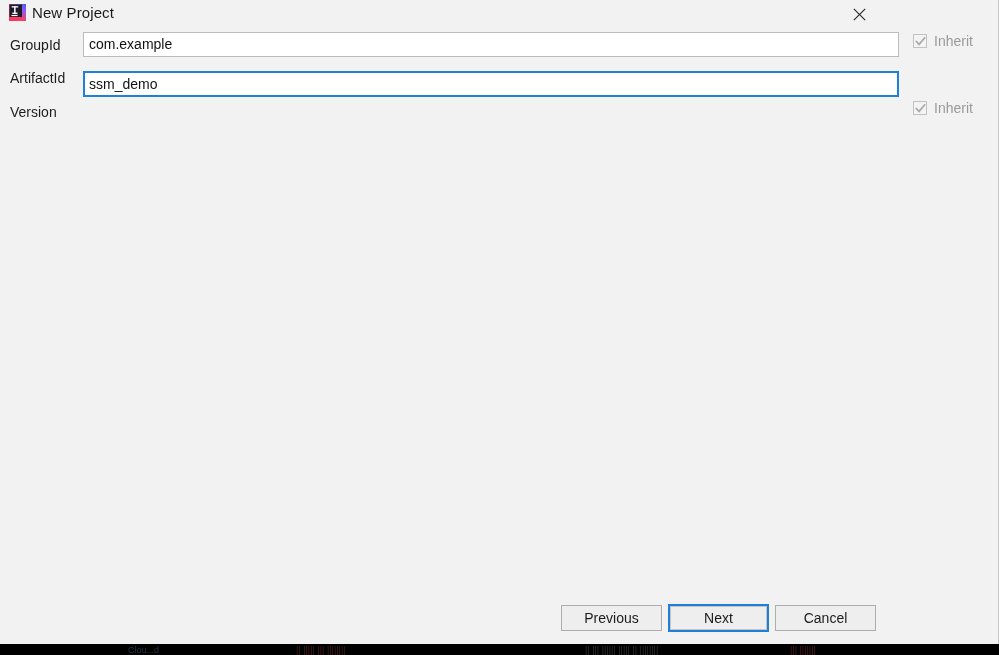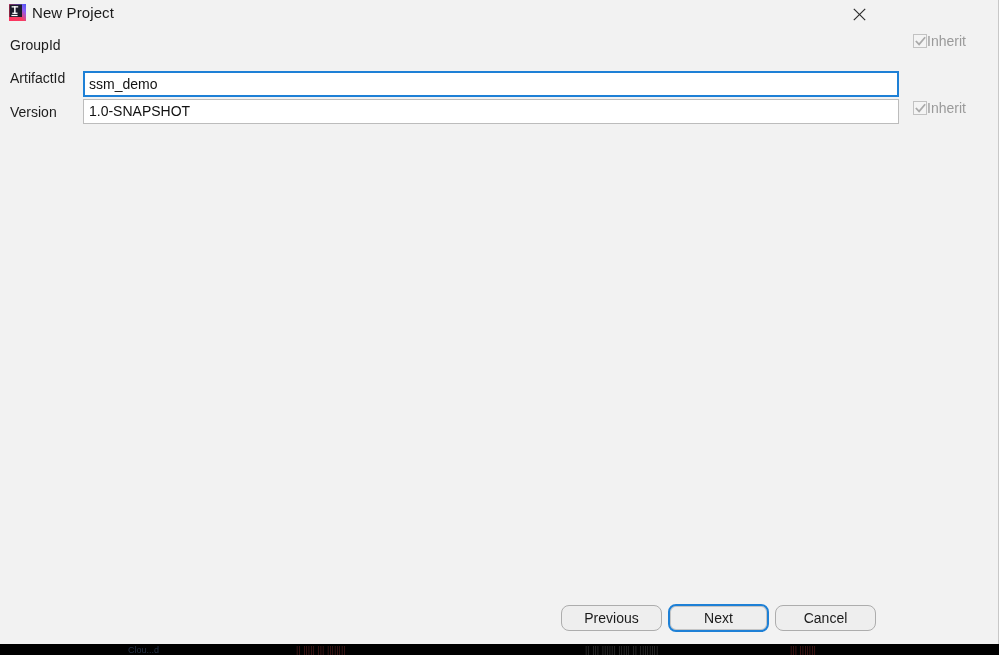--- a/index.html
+++ b/index.html
@@ -143,20 +143,21 @@
     height: 26px;
     margin-top: 6px;
   }
 
   .inherit-group {
     position: absolute;
     left: 913px;
     top: 1px;
     display: flex;
     align-items: center;
+    gap: 7px;
     cursor: default;
   }
   .inherit-checkbox {
     position: relative;
     width: 14px;
     height: 14px;
     box-sizing: border-box;
     border: 1px solid #c2c2c2;
     background: #f4f4f4;
     flex: 0 0 auto;
@@ -190,21 +191,21 @@
     border: 1px solid #adadad;
     background: #eeeeee;
     font-family: "Liberation Sans", sans-serif;
     font-size: 14px;
     color: #1b1b1b;
     cursor: pointer;
     padding: 12px;
     display: flex;
     align-items: center;
     justify-content: center;
-    border-radius: 8px;
+    border-radius: 0;
     line-height: 1;
   }
   .dlg-button.default-btn {
     border: 2px solid #1e80d6;
     background: #eeeeee;
     box-shadow: inset 0 0 0 1px #c5c5c5;
   }
   .btn-previous { left: 561px; width: 101px; }
   .btn-next     { left: 668px; width: 101px; top: 4px; height: 28px; }
   .btn-cancel   { left: 775px; width: 101px; }
@@ -254,38 +255,38 @@
           <line x1="12.2" y1="0.8" x2="0.8" y2="12.2" stroke="#2b2b2b" stroke-width="1.15"></line>
         </svg>
       </span>
     </div>
   </div>
 
   <div id="form-area">
 
     <div class="form-row row-0">
       <label class="field-label">GroupId</label>
+      <input class="field-input" type="text" value="com.example" style="">
       <div class="inherit-group">
         <span class="inherit-checkbox">
           <svg width="11" height="11" viewBox="0 0 11 11" xmlns="http://www.w3.org/2000/svg">
             <polyline points="1.4,5.6 4.1,8.4 9.6,1.9" fill="none" stroke="#aaaaaa" stroke-width="1.7" stroke-linecap="square" stroke-linejoin="miter"></polyline>
           </svg>
         </span>
         <span class="inherit-label">Inherit</span>
       </div>
     </div>
 
     <div class="form-row row-1">
       <label class="field-label">ArtifactId</label>
       <input class="field-input focused" type="text" value="ssm_demo" style="">
     </div>
 
     <div class="form-row row-2">
       <label class="field-label">Version</label>
-      <input class="field-input" type="text" value="1.0-SNAPSHOT" style="">
       <div class="inherit-group">
         <span class="inherit-checkbox">
           <svg width="11" height="11" viewBox="0 0 11 11" xmlns="http://www.w3.org/2000/svg">
             <polyline points="1.4,5.6 4.1,8.4 9.6,1.9" fill="none" stroke="#aaaaaa" stroke-width="1.7" stroke-linecap="square" stroke-linejoin="miter"></polyline>
           </svg>
         </span>
         <span class="inherit-label">Inherit</span>
       </div>
     </div>
 

